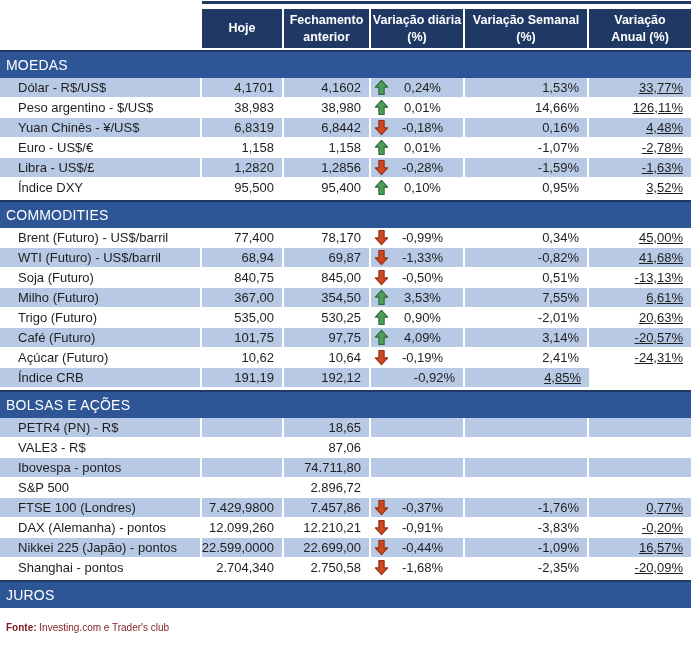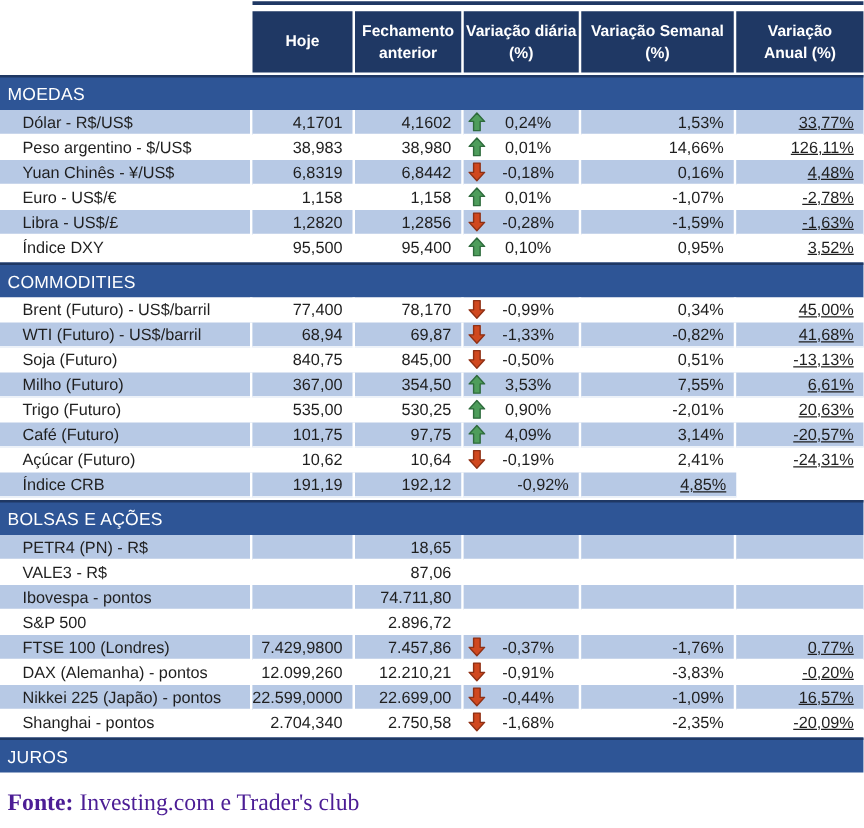--- a/index.html
+++ b/index.html
@@ -8,21 +8,21 @@
     --arrow-up:#4E9D5B; --arrow-up-outline:#2E6B3C;
     --arrow-down:#D0481F; --arrow-down-outline:#8F3014;
   }
   *{box-sizing:border-box;margin:0;padding:0;}
   html,body{background:#fff;}
   body{font-family:"Liberation Sans",sans-serif;color:var(--text);}
   .page{width:691px;height:662px;background:#fff;overflow:hidden;position:relative;}
 
   .top-border{margin:1px 0 0 202px;height:3px;background:var(--header-bg);}
 
-  .header-row{margin:5px 0 0 202px;height:49px;display:flex;gap:2px;}
+  .header-row{margin:5px 0 0 202px;height:39px;display:flex;gap:2px;}
   .header-cell{
     background:var(--header-bg);color:var(--header-text);
     font-weight:bold;font-size:12.5px;line-height:1.35;
     display:flex;align-items:center;justify-content:center;
     text-align:center;white-space:pre-line;padding:0 1px;
   }
   .hc-1{width:80px;} .hc-2{width:85px;} .hc-3{width:92px;} .hc-4{width:122px;} .hc-5{width:102px;}
 
   .section-band{
     margin-top:2px;height:28px;border-top:2px solid var(--section-border);
@@ -42,21 +42,21 @@
     overflow:hidden;white-space:nowrap;
   }
   .cell:last-child{border-right:none;text-decoration:underline;}
   .cell-label{padding-left:18px;}
   .cell-num{justify-content:flex-end;padding-right:8px;}
   .cell-daily{padding:0 8px 0 2px;}
   .cell-daily .val{flex:1;text-align:center;}
   .arrow-box{width:17px;height:18px;display:flex;align-items:center;justify-content:center;flex:0 0 17px;}
   .arrow-box svg{display:block;}
 
-  .footer-note{margin:14px 0 0 6px;font-size:19px;color:#4c1d95;font-family:Liberation Serif, serif;}
+  .footer-note{margin:14px 0 0 6px;font-size:10px;color:#7f1d1d;}
   .footer-note .b{font-weight:bold;}
 </style>
 </head>
 <body>
 
 <div class="page">
   <div class="top-border"></div>
 
   <div class="header-row">
     <div class="header-cell hc-1">Hoje</div>

